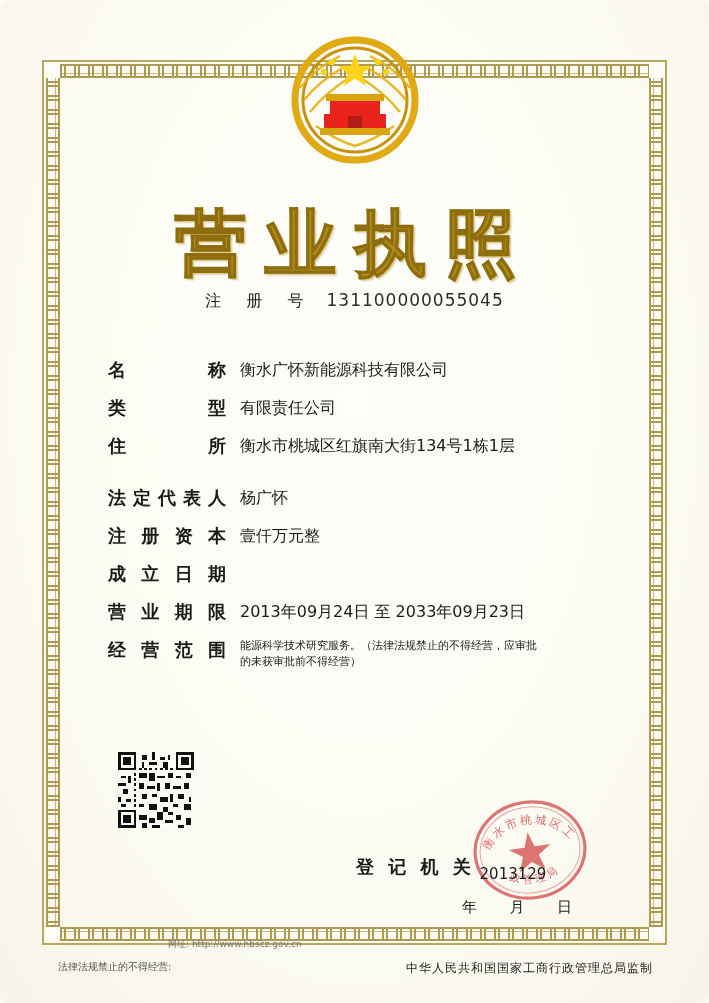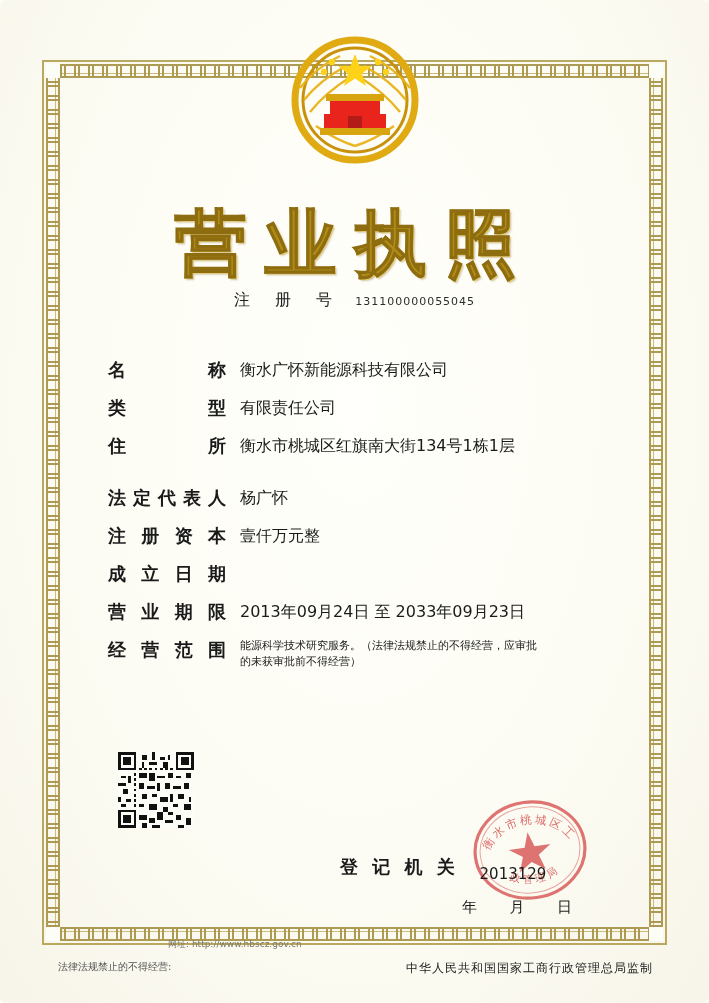--- a/index.html
+++ b/index.html
@@ -68,21 +68,21 @@
     font-size:72px;font-weight:bold;letter-spacing:18px;
     color:#b08c16;
     text-shadow:1px 1px 0 #e7c85c, 2px 2px 2px rgba(120,90,10,.35);
     -webkit-text-stroke:1px #8d6d10;
   }
   .regline{
     position:absolute;top:290px;left:0;right:0;text-align:center;
     color:#2c2c2c;font-size:16px;letter-spacing:2px;
   }
   .regline .lbl{letter-spacing:10px;font-size:16px;color:#222;}
-  .regline .num{font-size:11px;letter-spacing:1px;margin-left:6px;}
+  .regline .num{font-size:17px;letter-spacing:1px;margin-left:6px;}
 
   
   .fields{
     position:absolute;left:108px;top:358px;right:100px;
   }
   .row{display:flex;align-items:flex-start;margin-bottom:14px;}
   .row .label{
     width:118px;flex:0 0 118px;
     font-size:18px;color:#1a1a1a;font-weight:600;
     display:flex;justify-content:space-between;
@@ -100,21 +100,21 @@
   }
 
   
   .seal{
     position:absolute;left:470px;top:790px;width:120px;height:120px;
     opacity:.85;
   }
 
   
   .authority{
-    position:absolute;left:340px;top:855px;
+    position:absolute;left:356px;top:855px;
     font-size:18px;font-weight:600;color:#1a1a1a;letter-spacing:4px;
   }
   .datebar{
     position:absolute;left:438px;top:865px;width:150px;
     display:flex;justify-content:center;font-size:15px;color:#1a1a1a;
   }
   .datelbl{
     position:absolute;left:462px;top:898px;width:110px;
     display:flex;justify-content:space-between;font-size:15px;color:#1a1a1a;
   }

